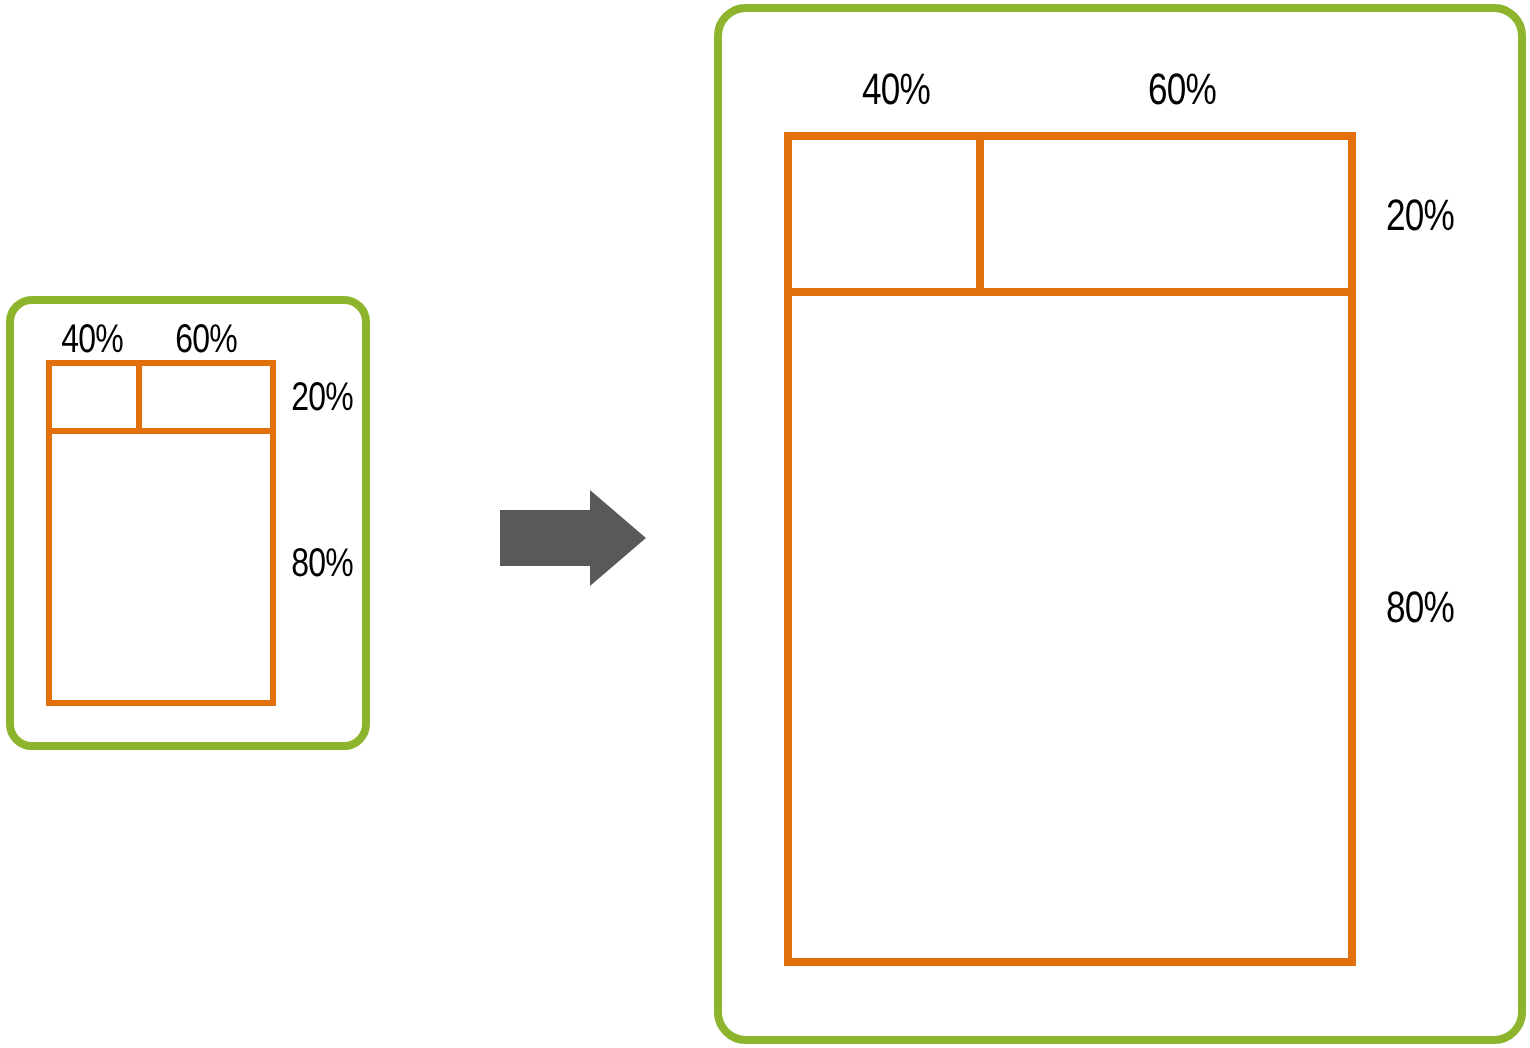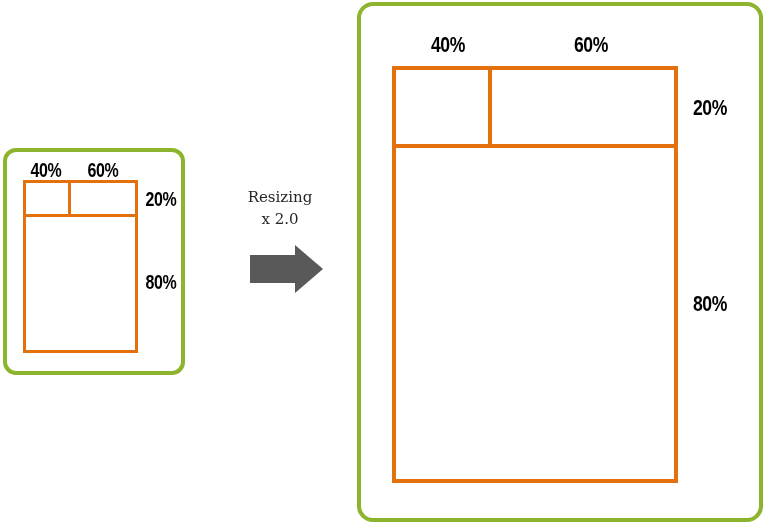--- a/index.html
+++ b/index.html
@@ -45,21 +45,21 @@
 
   .grid-large { left: 392px; top: 66px; width: 286px; height: 417px; border-width: 4px; }
   .grid-large .row-top { height: 78px; border-bottom-width: 4px; }
   .grid-large .cell-a  { width: 34.5%; border-right-width: 4px; }
 
   
   .pct {
     position: absolute;
     transform: translate(-50%, -50%);
     color: var(--label-black);
-    font-weight: 700;
+    font-weight: 400;
     white-space: nowrap;
     line-height: 1;
   }
   .pct > span { display: inline-block; transform: scaleX(0.8); letter-spacing: -0.5px; }
   .pct-small { font-size: 20px; }
   .pct-large { font-size: 22px; }
 
   
   .arrow-caption {
     position: absolute;
@@ -95,24 +95,20 @@
     <div class="row-top">
       <div class="cell-a"></div>
       <div class="cell-b"></div>
     </div>
   </div>
   <div class="pct pct-small" style="left:46px;  top:170px;"><span>40%</span></div>
   <div class="pct pct-small" style="left:103px; top:170px;"><span>60%</span></div>
   <div class="pct pct-small" style="left:161px; top:199px;"><span>20%</span></div>
   <div class="pct pct-small" style="left:161px; top:282px;"><span>80%</span></div>
 
-  <div class="arrow-caption">
-    <div>Resizing</div>
-    <div>x 2.0</div>
-  </div>
   <div class="block-arrow">
     <div class="shaft"></div>
     <div class="head"></div>
   </div>
 
   <div class="frame frame-large"></div>
   <div class="grid grid-large">
     <div class="row-top">
       <div class="cell-a"></div>
       <div class="cell-b"></div>

